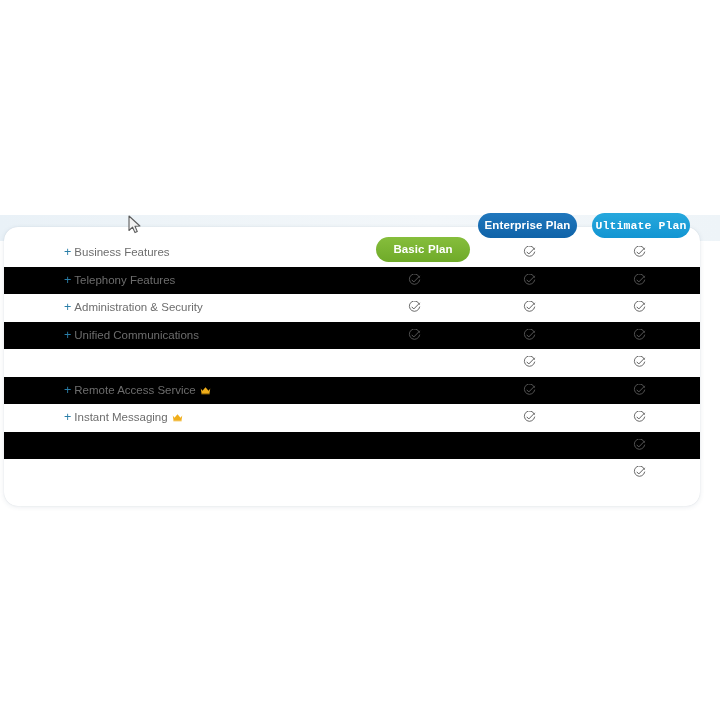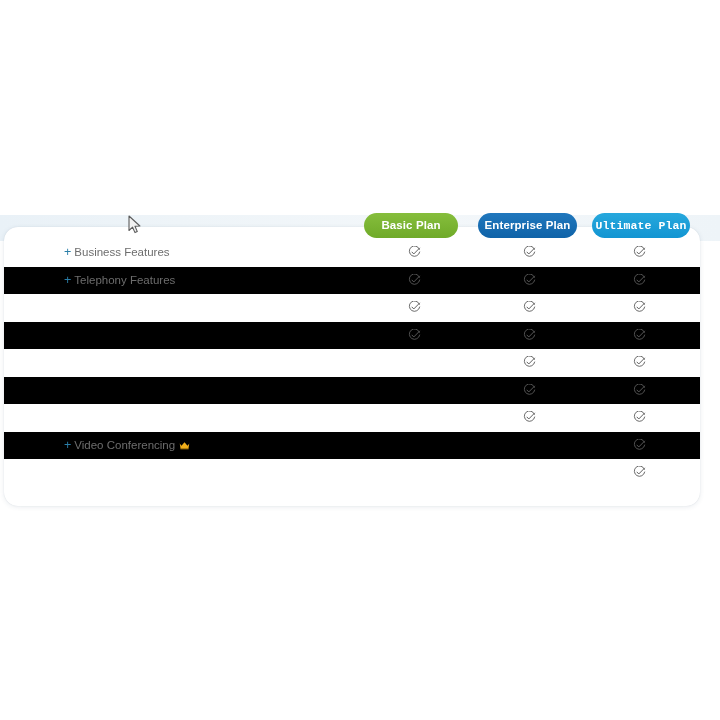--- a/index.html
+++ b/index.html
@@ -63,23 +63,24 @@
     text-align: center;
     color: #ffffff;
     font-size: 11.5px;
     font-weight: bold;
     letter-spacing: 0.1px;
     white-space: nowrap;
     cursor: pointer;
     user-select: none;
   }
   .pill-basic {
-    left: 364px;
+    left: 376px;
     width: 94px;
     background: linear-gradient(to bottom, #86be3c 0%, #6faa29 100%);
+    margin-top: 24px;
   }
   .pill-enterprise {
     left: 478px;
     width: 99px;
     background: linear-gradient(to bottom, #2077bd 0%, #0f63a8 100%);
   }
   .pill-ultimate {
     left: 592px;
     width: 98px;
     background: linear-gradient(to bottom, #27a8dd 0%, #1295d2 100%);
@@ -206,20 +207,21 @@
           <div class="cellwrap col3">
             <span class="check">
               <svg viewBox="0 0 16 16" width="13" height="13">
                 <path d="M14.1 4.1 A6.4 6.4 0 1 0 14.4 7.4" fill="none" stroke="#5a5a5a" stroke-width="1.1" stroke-linecap="round"></path>
                 <path d="M4.9 7.5 L7.1 9.8 L14.2 2.6" fill="none" stroke="#5a5a5a" stroke-width="1.2" stroke-linecap="round" stroke-linejoin="round"></path>
               </svg>
             </span>
           </div>
         </div>
         <div class="row">
+          <div class="feat"><span class="plus">+</span><span>Administration &amp; Security</span></div>
           <div class="cellwrap col1">
             <span class="check">
               <svg viewBox="0 0 16 16" width="13" height="13">
                 <path d="M14.1 4.1 A6.4 6.4 0 1 0 14.4 7.4" fill="none" stroke="#5a5a5a" stroke-width="1.1" stroke-linecap="round"></path>
                 <path d="M4.9 7.5 L7.1 9.8 L14.2 2.6" fill="none" stroke="#5a5a5a" stroke-width="1.2" stroke-linecap="round" stroke-linejoin="round"></path>
               </svg>
             </span>
           </div>
           <div class="cellwrap col2">
             <span class="check">
@@ -232,20 +234,21 @@
           <div class="cellwrap col3">
             <span class="check">
               <svg viewBox="0 0 16 16" width="13" height="13">
                 <path d="M14.1 4.1 A6.4 6.4 0 1 0 14.4 7.4" fill="none" stroke="#5a5a5a" stroke-width="1.1" stroke-linecap="round"></path>
                 <path d="M4.9 7.5 L7.1 9.8 L14.2 2.6" fill="none" stroke="#5a5a5a" stroke-width="1.2" stroke-linecap="round" stroke-linejoin="round"></path>
               </svg>
             </span>
           </div>
         </div>
         <div class="row alt">
+          <div class="feat"><span class="plus">+</span><span>Unified Communications</span></div>
           <div class="cellwrap col1">
             <span class="check">
               <svg viewBox="0 0 16 16" width="13" height="13">
                 <path d="M14.1 4.1 A6.4 6.4 0 1 0 14.4 7.4" fill="none" stroke="#5a5a5a" stroke-width="1.1" stroke-linecap="round"></path>
                 <path d="M4.9 7.5 L7.1 9.8 L14.2 2.6" fill="none" stroke="#5a5a5a" stroke-width="1.2" stroke-linecap="round" stroke-linejoin="round"></path>
               </svg>
             </span>
           </div>
           <div class="cellwrap col2">
             <span class="check">
@@ -277,62 +280,66 @@
           <div class="cellwrap col3">
             <span class="check">
               <svg viewBox="0 0 16 16" width="13" height="13">
                 <path d="M14.1 4.1 A6.4 6.4 0 1 0 14.4 7.4" fill="none" stroke="#5a5a5a" stroke-width="1.1" stroke-linecap="round"></path>
                 <path d="M4.9 7.5 L7.1 9.8 L14.2 2.6" fill="none" stroke="#5a5a5a" stroke-width="1.2" stroke-linecap="round" stroke-linejoin="round"></path>
               </svg>
             </span>
           </div>
         </div>
         <div class="row alt">
-          <div class="cellwrap col1"></div>
-          <div class="cellwrap col2">
-            <span class="check">
-              <svg viewBox="0 0 16 16" width="13" height="13">
-                <path d="M14.1 4.1 A6.4 6.4 0 1 0 14.4 7.4" fill="none" stroke="#5a5a5a" stroke-width="1.1" stroke-linecap="round"></path>
-                <path d="M4.9 7.5 L7.1 9.8 L14.2 2.6" fill="none" stroke="#5a5a5a" stroke-width="1.2" stroke-linecap="round" stroke-linejoin="round"></path>
-              </svg>
-            </span>
-          </div>
-          <div class="cellwrap col3">
-            <span class="check">
-              <svg viewBox="0 0 16 16" width="13" height="13">
-                <path d="M14.1 4.1 A6.4 6.4 0 1 0 14.4 7.4" fill="none" stroke="#5a5a5a" stroke-width="1.1" stroke-linecap="round"></path>
-                <path d="M4.9 7.5 L7.1 9.8 L14.2 2.6" fill="none" stroke="#5a5a5a" stroke-width="1.2" stroke-linecap="round" stroke-linejoin="round"></path>
-              </svg>
-            </span>
-          </div>
-        </div>
-        <div class="row">
-          <div class="cellwrap col1"></div>
-          <div class="cellwrap col2">
-            <span class="check">
-              <svg viewBox="0 0 16 16" width="13" height="13">
-                <path d="M14.1 4.1 A6.4 6.4 0 1 0 14.4 7.4" fill="none" stroke="#5a5a5a" stroke-width="1.1" stroke-linecap="round"></path>
-                <path d="M4.9 7.5 L7.1 9.8 L14.2 2.6" fill="none" stroke="#5a5a5a" stroke-width="1.2" stroke-linecap="round" stroke-linejoin="round"></path>
-              </svg>
-            </span>
-          </div>
-          <div class="cellwrap col3">
-            <span class="check">
-              <svg viewBox="0 0 16 16" width="13" height="13">
-                <path d="M14.1 4.1 A6.4 6.4 0 1 0 14.4 7.4" fill="none" stroke="#5a5a5a" stroke-width="1.1" stroke-linecap="round"></path>
-                <path d="M4.9 7.5 L7.1 9.8 L14.2 2.6" fill="none" stroke="#5a5a5a" stroke-width="1.2" stroke-linecap="round" stroke-linejoin="round"></path>
-              </svg>
-            </span>
-          </div>
-        </div>
-        <div class="row alt">
-          <div class="feat"><span class="plus">+</span><span>Video Conferencing</span><span class="crown"><svg viewBox="0 0 16 12" width="11" height="9">
+          <div class="feat"><span class="plus">+</span><span>Remote Access Service</span><span class="crown"><svg viewBox="0 0 16 12" width="11" height="9">
                 <path d="M1.1 3.0 L3.6 6.2 L8.0 1.2 L12.4 6.2 L14.9 3.0 L13.9 9.6 L2.1 9.6 Z" fill="#f0ae1a"></path>
                 <rect x="1.9" y="9.9" width="12.2" height="1.6" rx="0.5" fill="#eea90f"></rect>
               </svg></span></div>
+          <div class="cellwrap col1"></div>
+          <div class="cellwrap col2">
+            <span class="check">
+              <svg viewBox="0 0 16 16" width="13" height="13">
+                <path d="M14.1 4.1 A6.4 6.4 0 1 0 14.4 7.4" fill="none" stroke="#5a5a5a" stroke-width="1.1" stroke-linecap="round"></path>
+                <path d="M4.9 7.5 L7.1 9.8 L14.2 2.6" fill="none" stroke="#5a5a5a" stroke-width="1.2" stroke-linecap="round" stroke-linejoin="round"></path>
+              </svg>
+            </span>
+          </div>
+          <div class="cellwrap col3">
+            <span class="check">
+              <svg viewBox="0 0 16 16" width="13" height="13">
+                <path d="M14.1 4.1 A6.4 6.4 0 1 0 14.4 7.4" fill="none" stroke="#5a5a5a" stroke-width="1.1" stroke-linecap="round"></path>
+                <path d="M4.9 7.5 L7.1 9.8 L14.2 2.6" fill="none" stroke="#5a5a5a" stroke-width="1.2" stroke-linecap="round" stroke-linejoin="round"></path>
+              </svg>
+            </span>
+          </div>
+        </div>
+        <div class="row">
+          <div class="feat"><span class="plus">+</span><span>Instant Messaging</span><span class="crown"><svg viewBox="0 0 16 12" width="11" height="9">
+                <path d="M1.1 3.0 L3.6 6.2 L8.0 1.2 L12.4 6.2 L14.9 3.0 L13.9 9.6 L2.1 9.6 Z" fill="#f0ae1a"></path>
+                <rect x="1.9" y="9.9" width="12.2" height="1.6" rx="0.5" fill="#eea90f"></rect>
+              </svg></span></div>
+          <div class="cellwrap col1"></div>
+          <div class="cellwrap col2">
+            <span class="check">
+              <svg viewBox="0 0 16 16" width="13" height="13">
+                <path d="M14.1 4.1 A6.4 6.4 0 1 0 14.4 7.4" fill="none" stroke="#5a5a5a" stroke-width="1.1" stroke-linecap="round"></path>
+                <path d="M4.9 7.5 L7.1 9.8 L14.2 2.6" fill="none" stroke="#5a5a5a" stroke-width="1.2" stroke-linecap="round" stroke-linejoin="round"></path>
+              </svg>
+            </span>
+          </div>
+          <div class="cellwrap col3">
+            <span class="check">
+              <svg viewBox="0 0 16 16" width="13" height="13">
+                <path d="M14.1 4.1 A6.4 6.4 0 1 0 14.4 7.4" fill="none" stroke="#5a5a5a" stroke-width="1.1" stroke-linecap="round"></path>
+                <path d="M4.9 7.5 L7.1 9.8 L14.2 2.6" fill="none" stroke="#5a5a5a" stroke-width="1.2" stroke-linecap="round" stroke-linejoin="round"></path>
+              </svg>
+            </span>
+          </div>
+        </div>
+        <div class="row alt">
           <div class="cellwrap col1"></div>
           <div class="cellwrap col2"></div>
           <div class="cellwrap col3">
             <span class="check">
               <svg viewBox="0 0 16 16" width="13" height="13">
                 <path d="M14.1 4.1 A6.4 6.4 0 1 0 14.4 7.4" fill="none" stroke="#5a5a5a" stroke-width="1.1" stroke-linecap="round"></path>
                 <path d="M4.9 7.5 L7.1 9.8 L14.2 2.6" fill="none" stroke="#5a5a5a" stroke-width="1.2" stroke-linecap="round" stroke-linejoin="round"></path>
               </svg>
             </span>
           </div>

